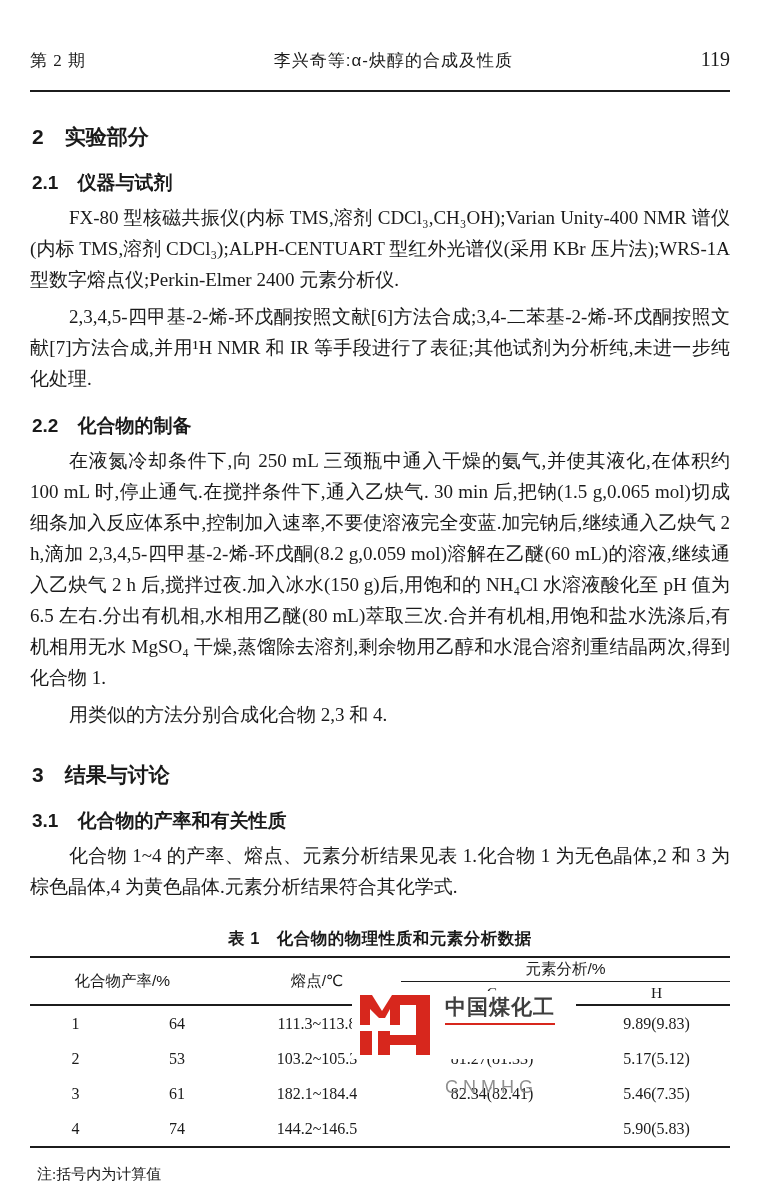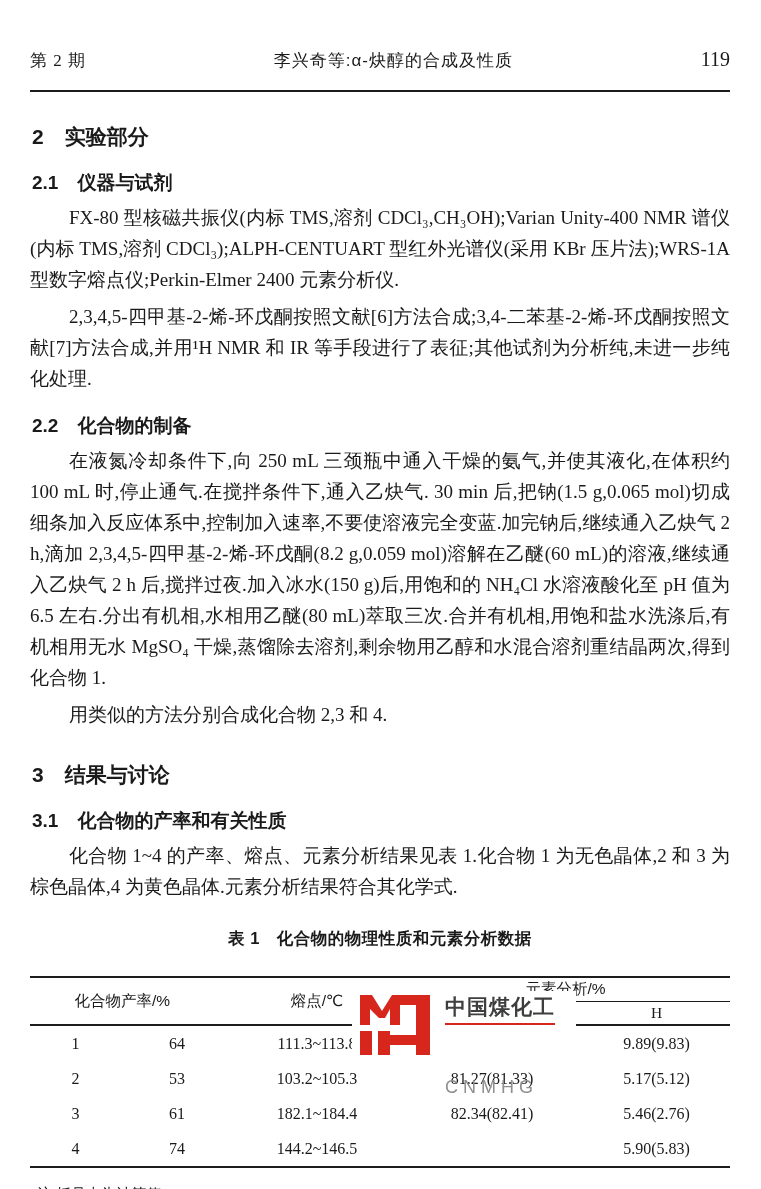--- a/index.html
+++ b/index.html
@@ -39,21 +39,21 @@
     font-size:19px;line-height:31px;
     text-align:justify;
     text-indent:2.05em;
     margin:6px 0 0 0;
   }
   
   .tbl-caption{
     text-align:center;
     font-family:"Liberation Sans","DejaVu Sans",sans-serif;
     font-weight:bold;font-size:16.5px;
-    margin:26px 0 26px 0;
+    margin:26px 0 6px 0;
     letter-spacing:.5px;
   }
   .tbl{
     border-top:2.5px solid #1c1c1c;
     border-bottom:2.5px solid #1c1c1c;
     font-size:16px;
   }
   .tbl-head{
     display:grid;
     grid-template-columns:13% 16% 24% 26% 21%;
@@ -143,21 +143,21 @@
       <div>53</div>
       <div>103.2~105.3</div>
       <div>81.27(81.33)</div>
       <div>5.17(5.12)</div>
     </div>
     <div class="tbl-row">
       <div>3</div>
       <div>61</div>
       <div>182.1~184.4</div>
       <div>82.34(82.41)</div>
-      <div>5.46(2.76)</div>
+      <div>5.46(7.35)</div>
     </div>
     <div class="tbl-row">
       <div>4</div>
       <div>74</div>
       <div>144.2~146.5</div>
       <div></div>
       <div>5.90(5.83)</div>
     </div>
   </div>
   <div class="tbl-note">注:括号内为计算值</div>

